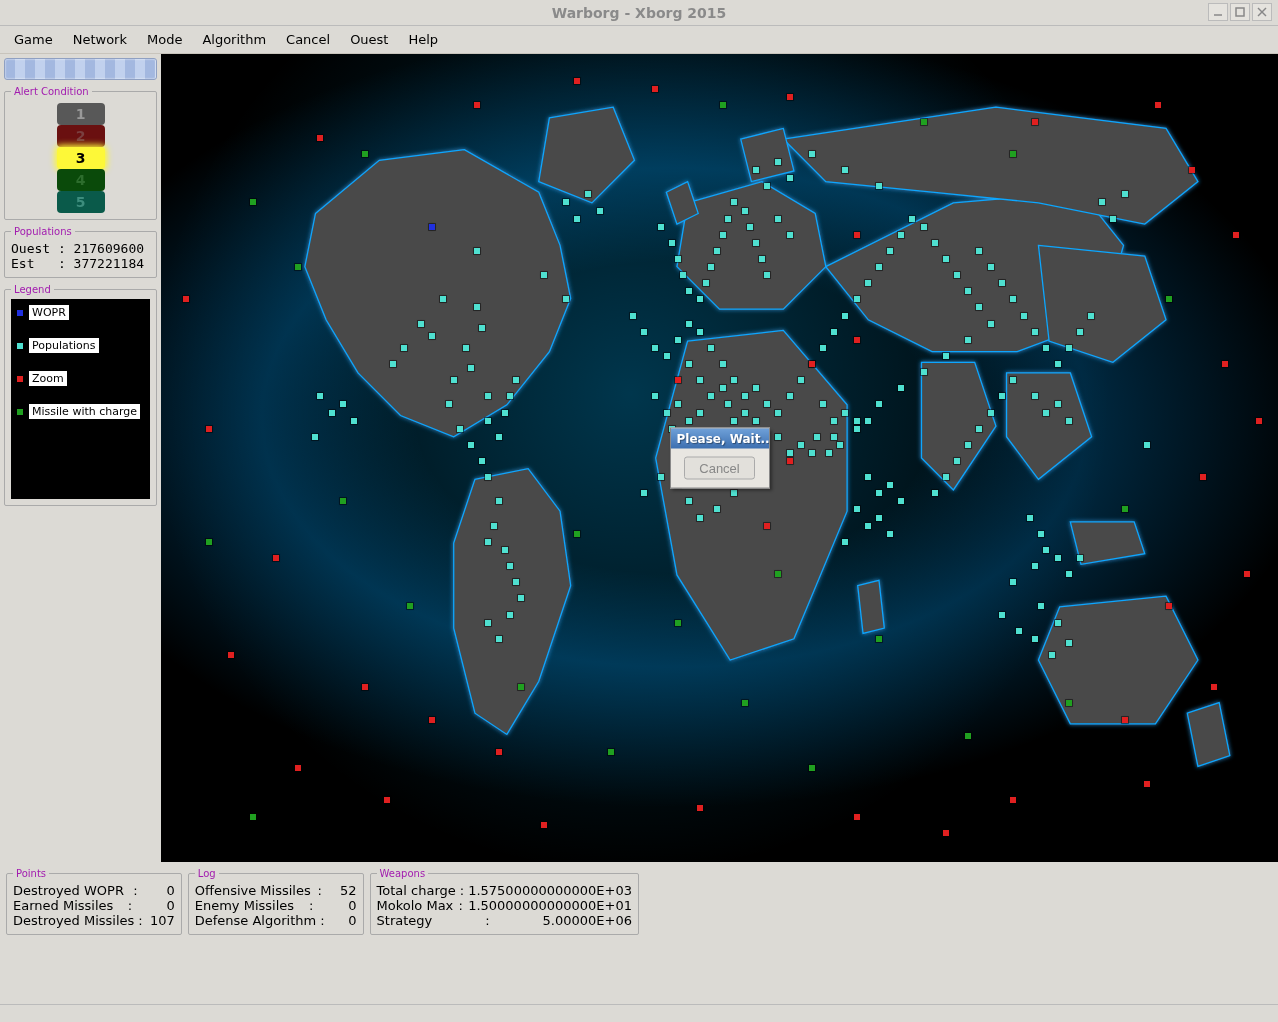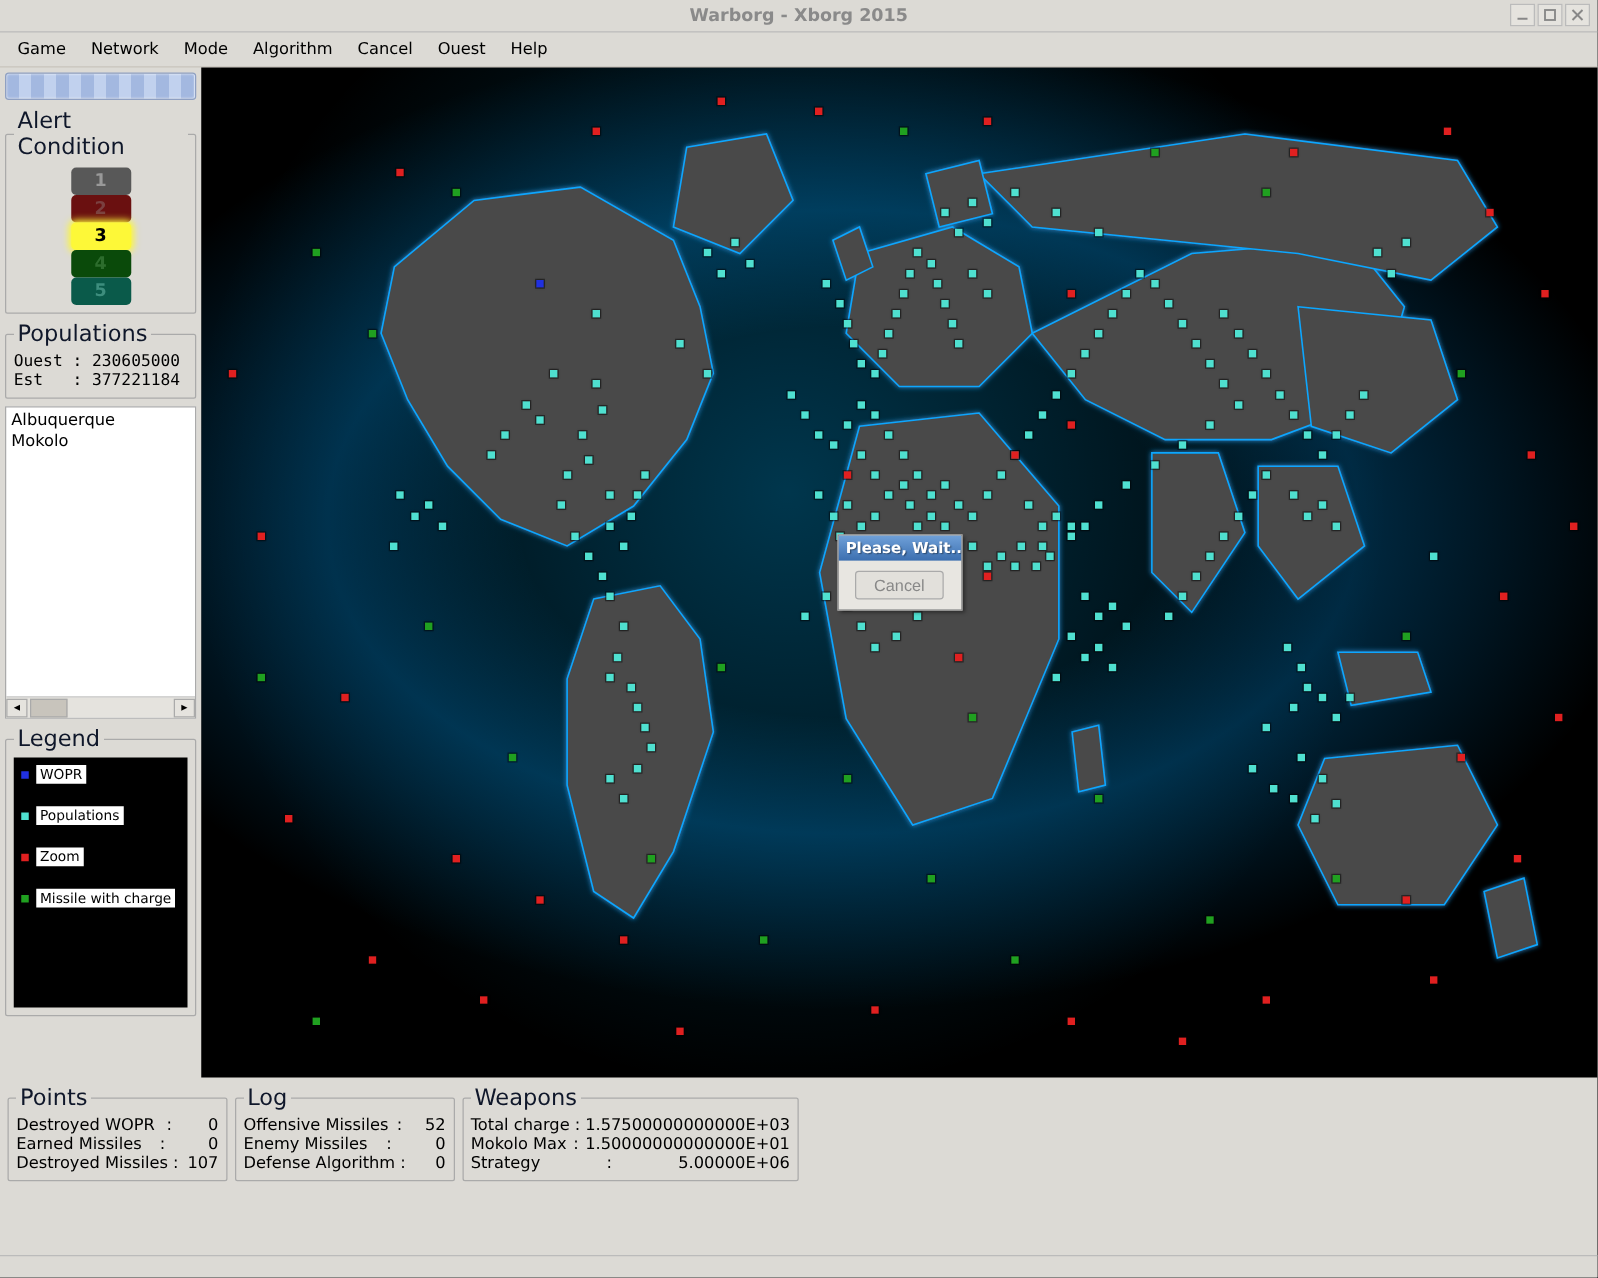--- a/index.html
+++ b/index.html
@@ -16,21 +16,21 @@
   
   .menubar { height: 28px; background: #dcdad5; display: flex; align-items: center; padding: 0 6px; gap: 4px; border-bottom: 1px solid #c8c4bc; }
   .menubar .menuitem { padding: 4px 8px; cursor: default; }
 
   
   .content { display: flex; height: 808px; }
   .sidebar { width: 161px; padding: 4px; display: flex; flex-direction: column; gap: 6px; }
   .viewport { flex: 1; background: #000; position: relative; overflow: hidden; }
 
   fieldset { border: 1px solid #aaa; border-radius: 2px; padding: 4px 6px 6px; margin: 0; }
-  legend { font-size: 18px; color: #0f172a; padding: 0 3px; }
+  legend { font-size: 10px; color: #a21caf; padding: 0 3px; }
 
   
   .progress { height: 22px; border: 1px solid #8fa0c2; border-radius: 3px; background: repeating-linear-gradient(90deg,#a3b8e0 0 10px,#c1d1ee 10px 20px); box-shadow: inset 0 0 2px #fff; }
 
   
   .alert-stack { display: flex; flex-direction: column; align-items: center; margin-top: 2px; }
   .lamp { width: 48px; height: 22px; border-radius: 4px; margin: 0; display: flex; align-items: center; justify-content: center; font-weight: bold; font-size: 14px; color: #222; }
   .lamp1 { background:#585858; color:#999; }
   .lamp2 { background:#6a1010; color:#7a4040; }
   .lamp3 { background:#fdf838; box-shadow: 0 0 6px 2px #fdf838; color:#000; }
@@ -126,36 +126,24 @@
           <div class="lamp lamp1">1</div>
           <div class="lamp lamp2">2</div>
           <div class="lamp lamp3">3</div>
           <div class="lamp lamp4">4</div>
           <div class="lamp lamp5">5</div>
         </div>
     </fieldset>
 
     <fieldset>
       <legend>Populations</legend>
-      <div class="pop-line">Ouest : 230605000</div>
+      <div class="pop-line">Ouest : 217609600</div>
       <div class="pop-line">Est   : 377221184</div>
     </fieldset>
 
-    <div class="listbox-wrap">
-      <div class="listbox" id="city-list">
-          <div class="item">Albuquerque</div>
-          <div class="item">Mokolo</div>
-        </div>
-      <div class="hscroll">
-        <div class="btn">◂</div>
-        <div class="thumb"></div>
-        <div style="flex:1"></div>
-        <div class="btn">▸</div>
-      </div>
-    </div>
 
     <fieldset>
       <legend>Legend</legend>
       <div class="legend-box" id="legend-box">
           <div class="legend-row">
             <div class="legend-dot" style="background: rgb(32, 48, 224);"></div>
             <div class="legend-label">WOPR</div>
           </div>
           <div class="legend-row">
             <div class="legend-dot" style="background: rgb(79, 224, 208);"></div>

